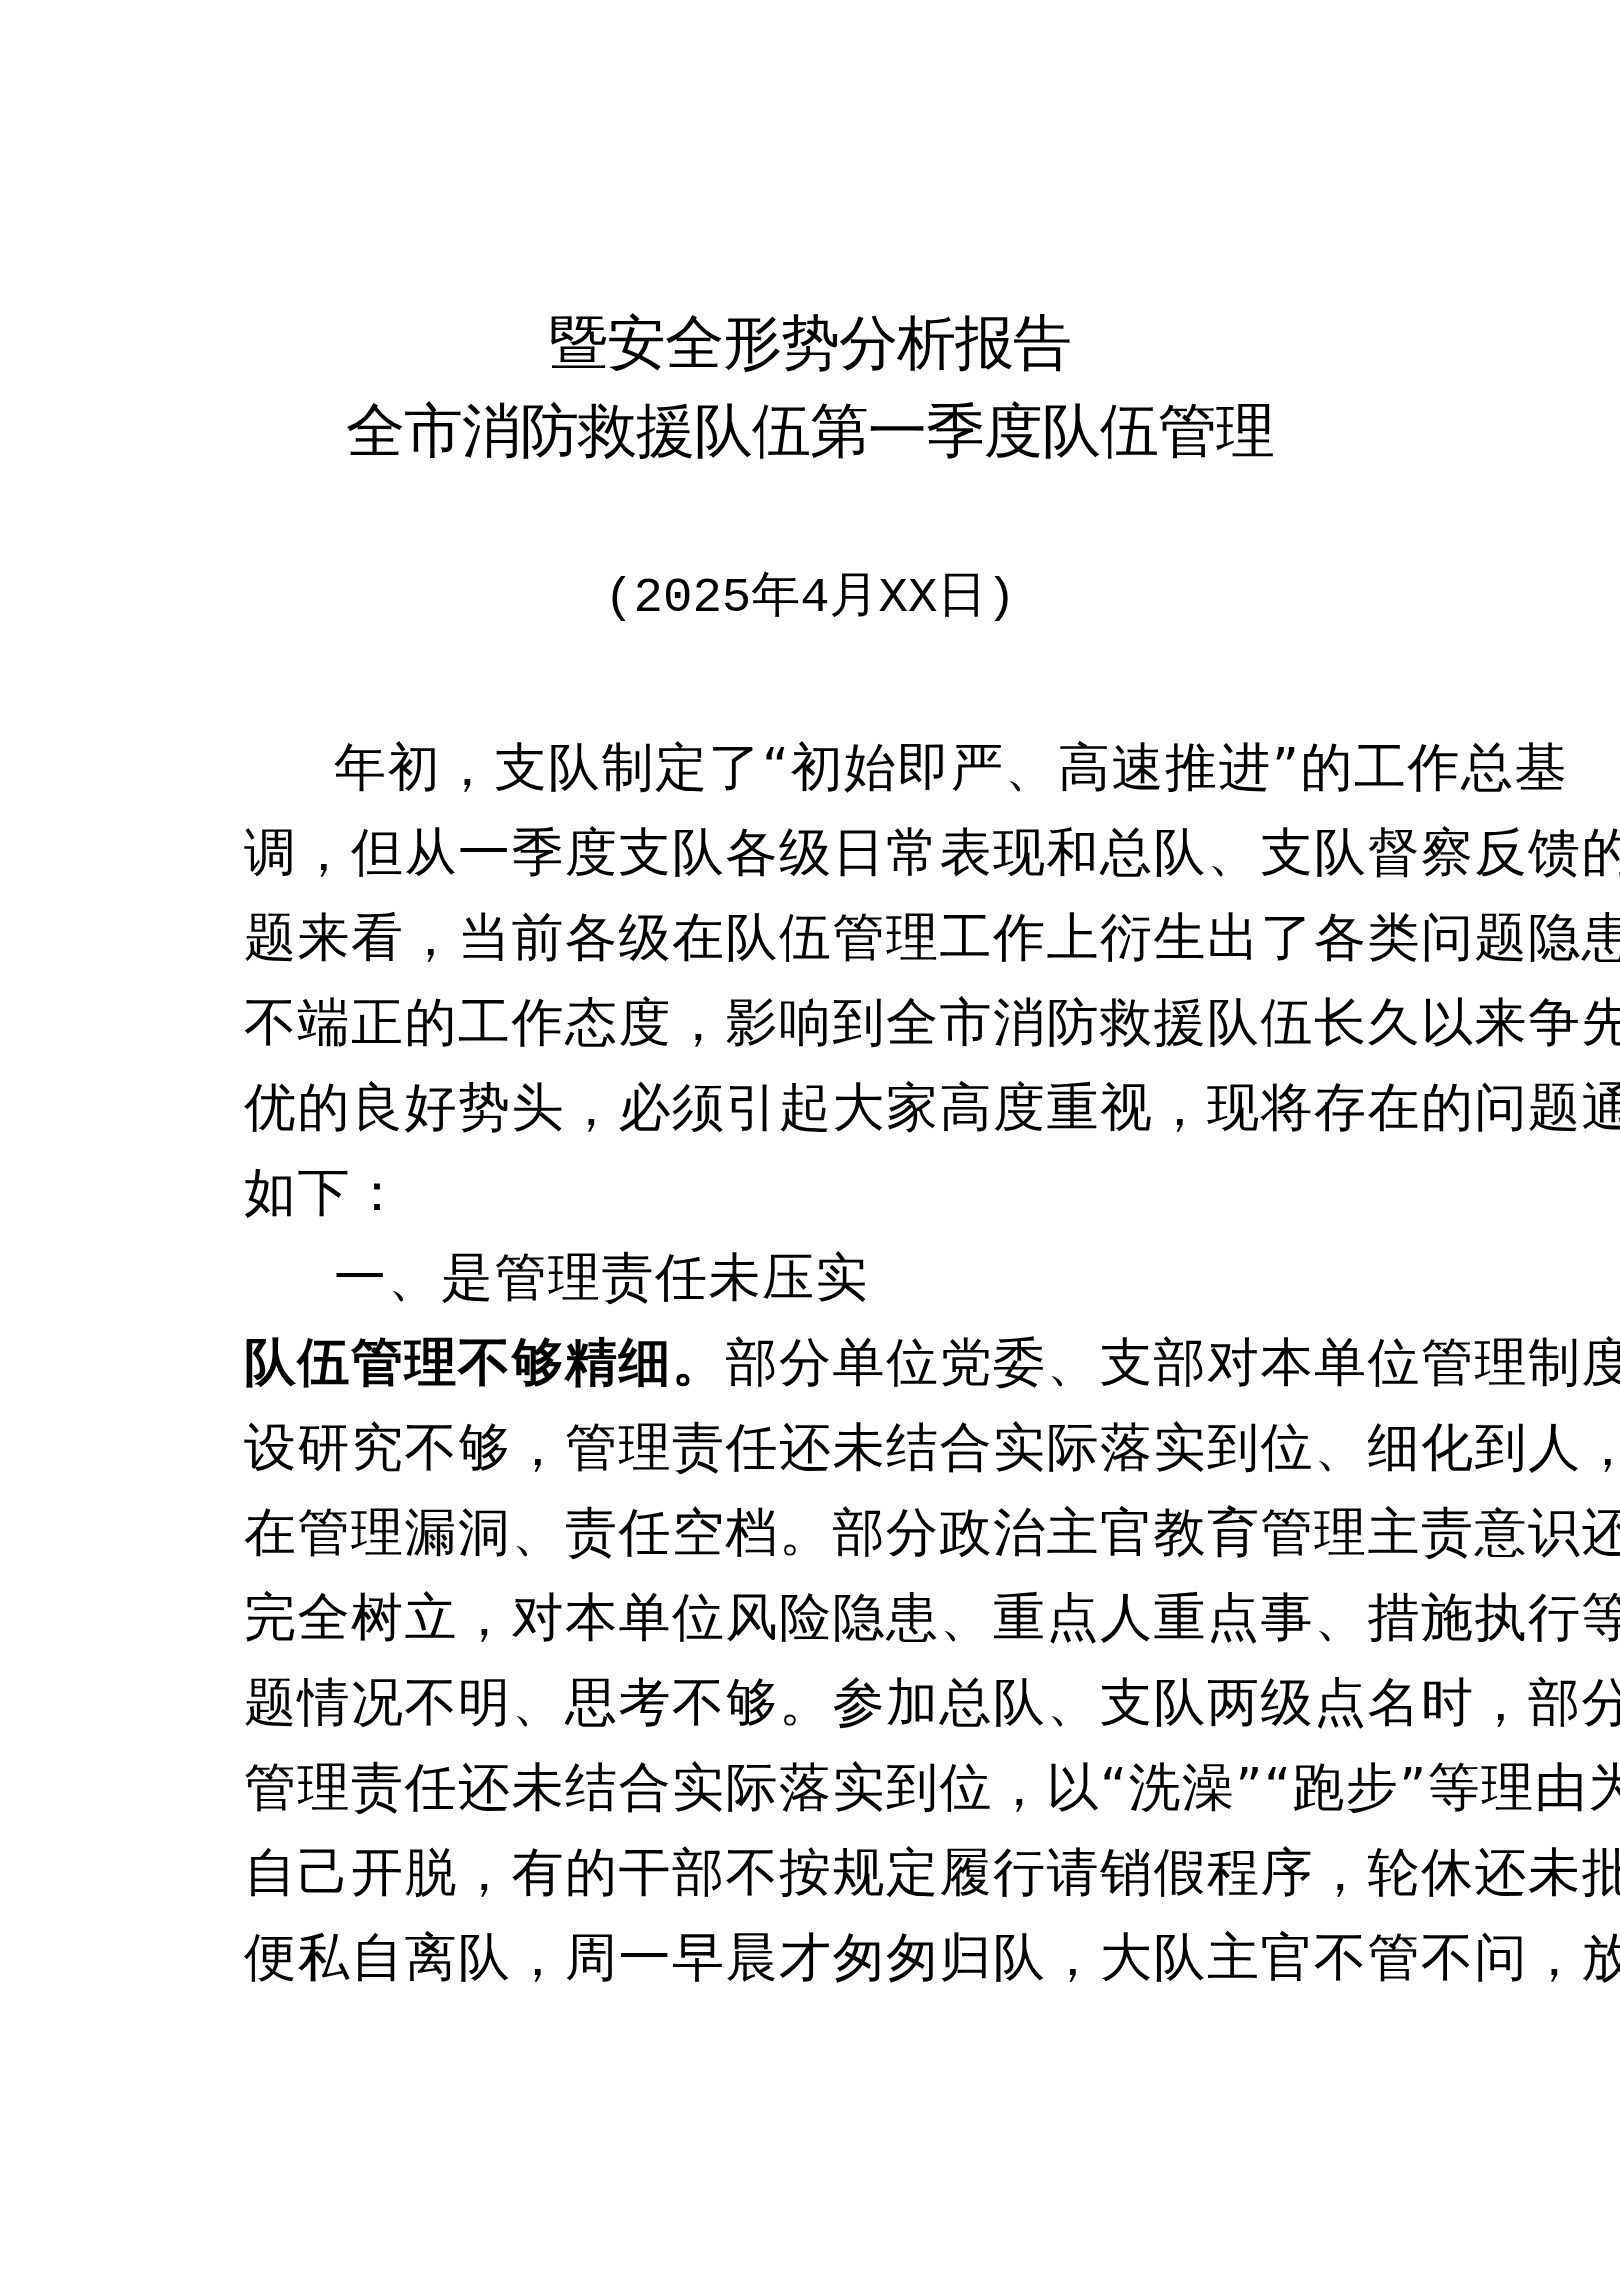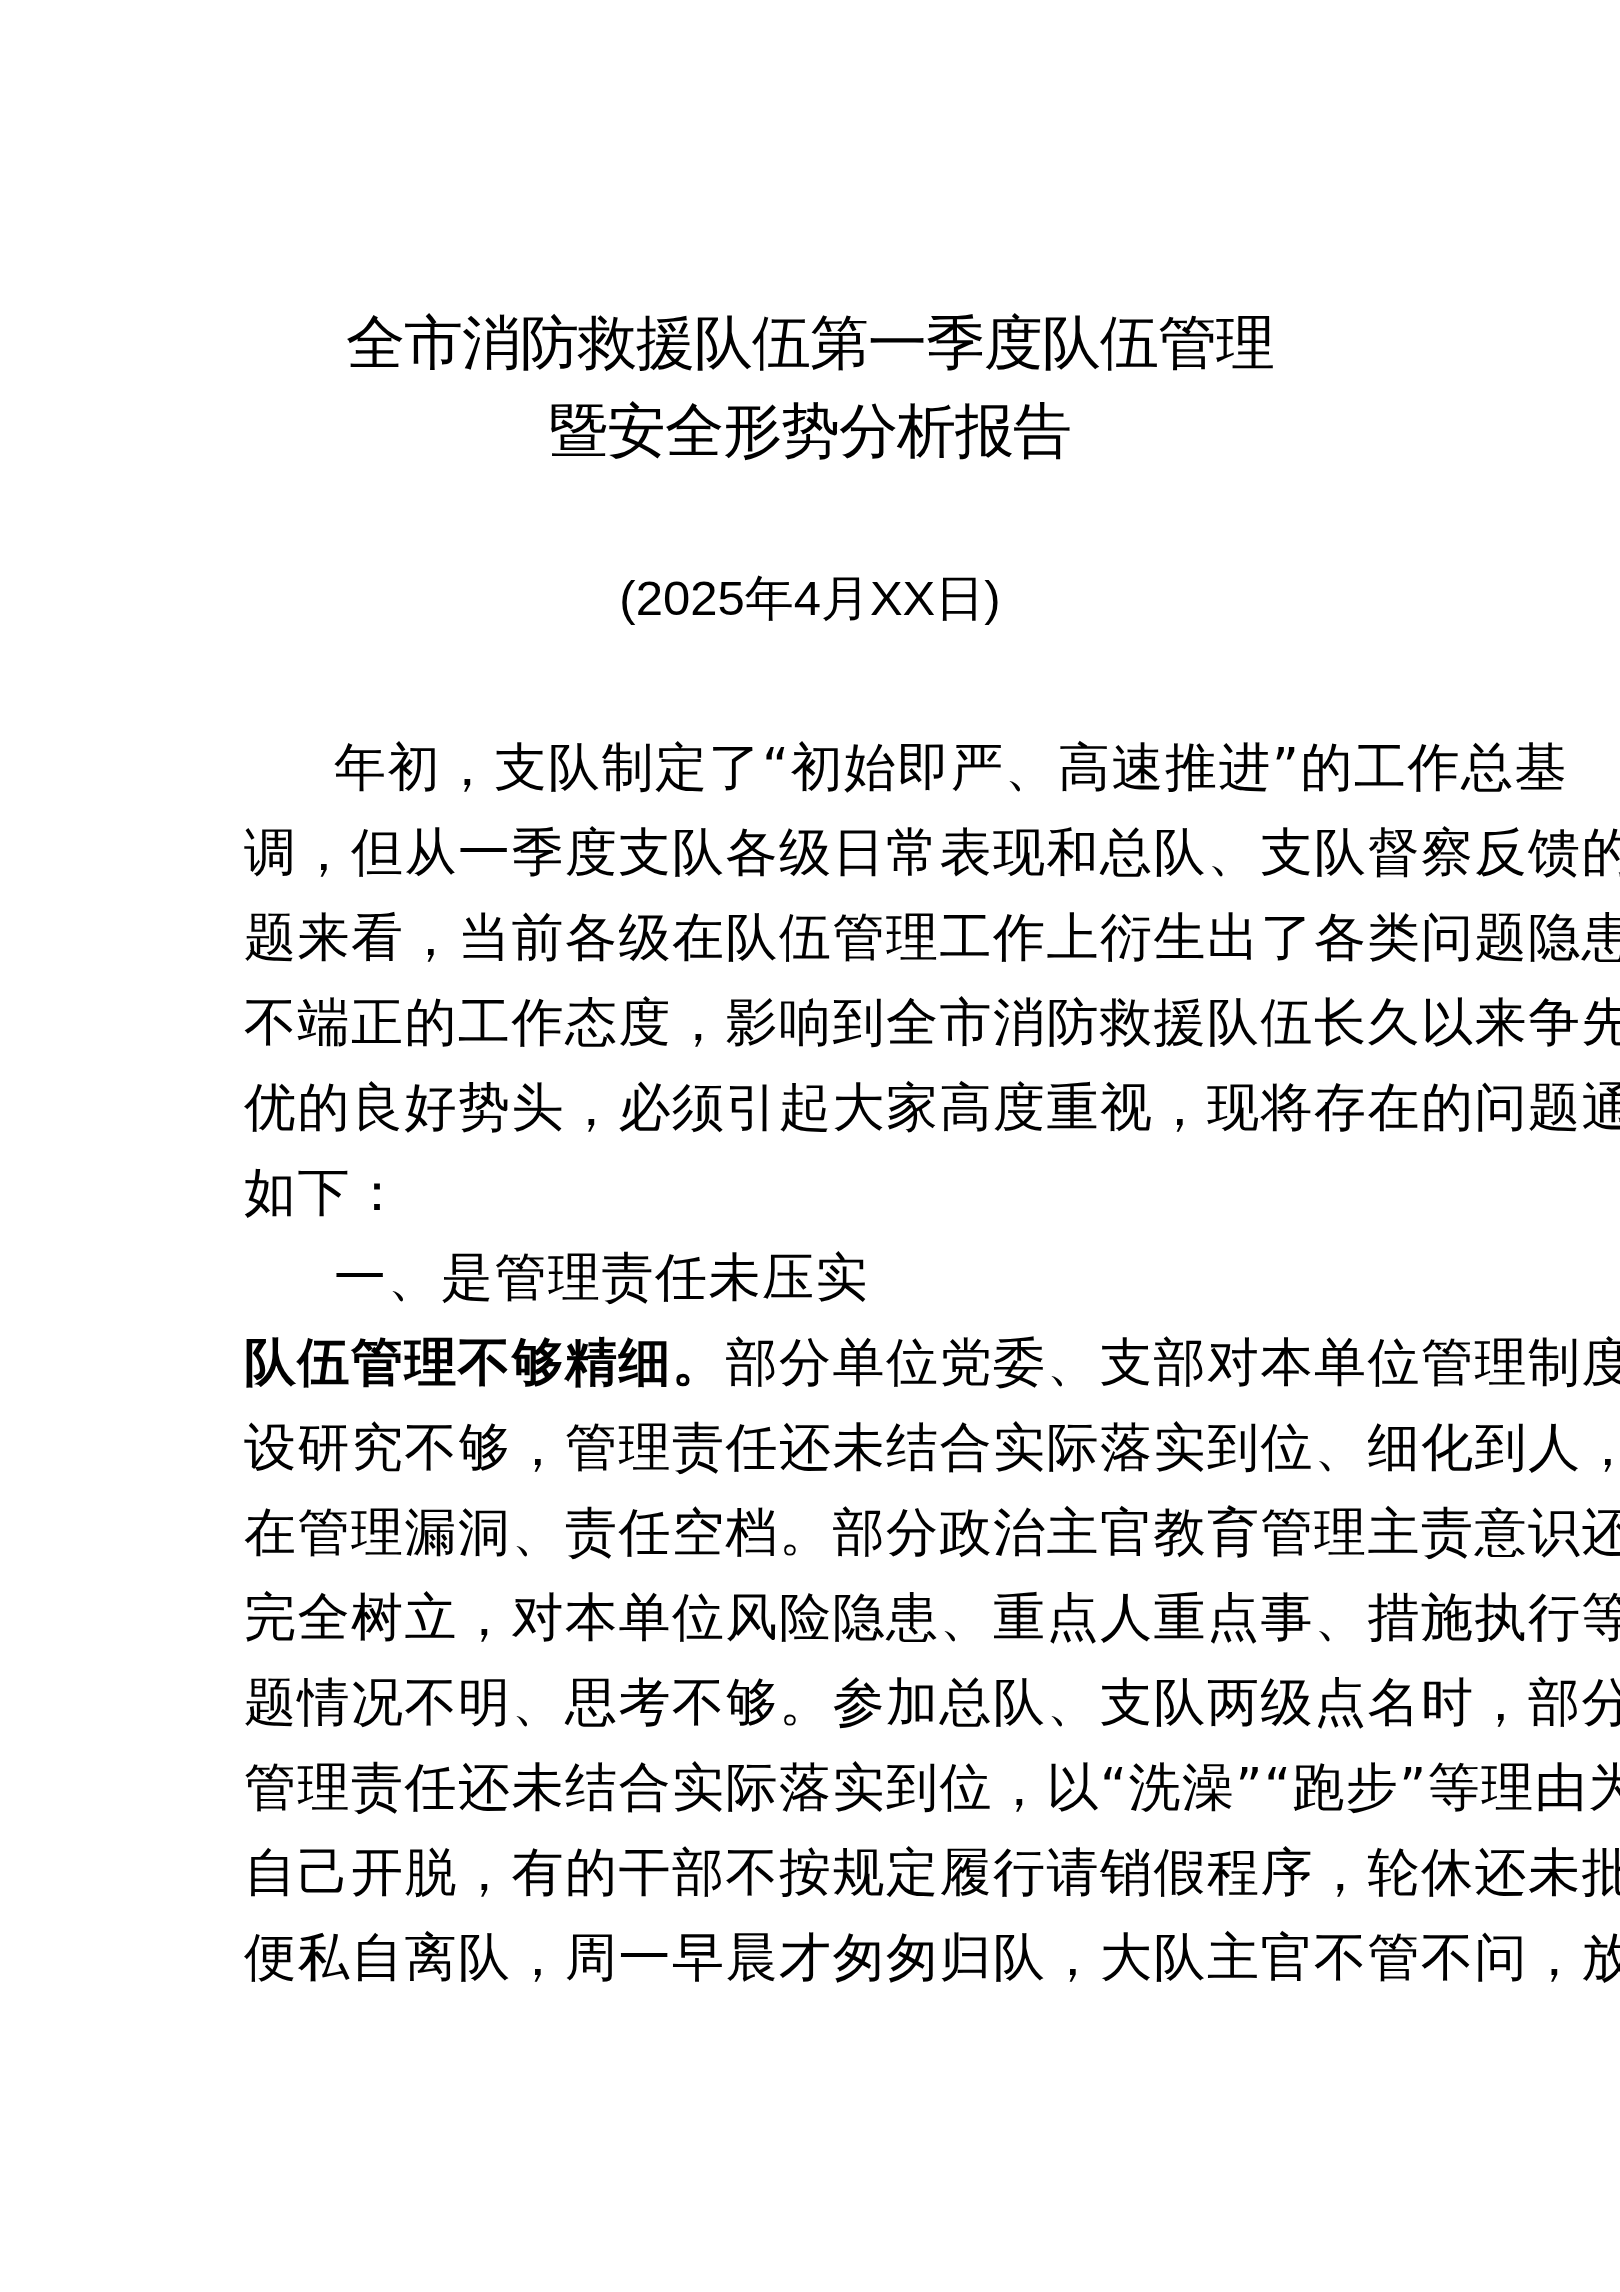--- a/index.html
+++ b/index.html
@@ -35,21 +35,21 @@
     .title .tline {
       display: block;
       white-space: nowrap;
     }
     .date {
       position: absolute;
       left: 0;
       width: 1620px;
       top: 567px;
       text-align: center;
-      font-family: Liberation Sans, sans-serif;
+      font-family: Liberation Mono, monospace;
       font-size: 49px;
       line-height: 63px;
       white-space: nowrap;
     }
     .body {
       position: absolute;
       left: 209px;
       top: 725px;
       width: 1176px;
       font-size: 52px;
@@ -66,22 +66,22 @@
     .indent { padding-left: 90px; }
     .indent-paren { padding-left: 98px; }
     .bold { font-weight: bold; }
   </style>
 </head>
 <body>
 
 <div class="page">
 
   <h1 class="title" style="top:299px;">
+    <span class="tline">暨安全形势分析报告</span>
     <span class="tline">全市消防救援队伍第一季度队伍管理</span>
-    <span class="tline">暨安全形势分析报告</span>
   </h1>
 
   <div class="date">(2025年4月XX日)</div>
 
   <div class="body">
     <span class="line indent">年初，支队制定了“初始即严、高速推进”的工作总基</span>
     <span class="line">调，但从一季度支队各级日常表现和总队、支队督察反馈的问</span>
     <span class="line">题来看，当前各级在队伍管理工作上衍生出了各类问题隐患和</span>
     <span class="line">不端正的工作态度，影响到全市消防救援队伍长久以来争先创</span>
     <span class="line">优的良好势头，必须引起大家高度重视，现将存在的问题通报</span>

